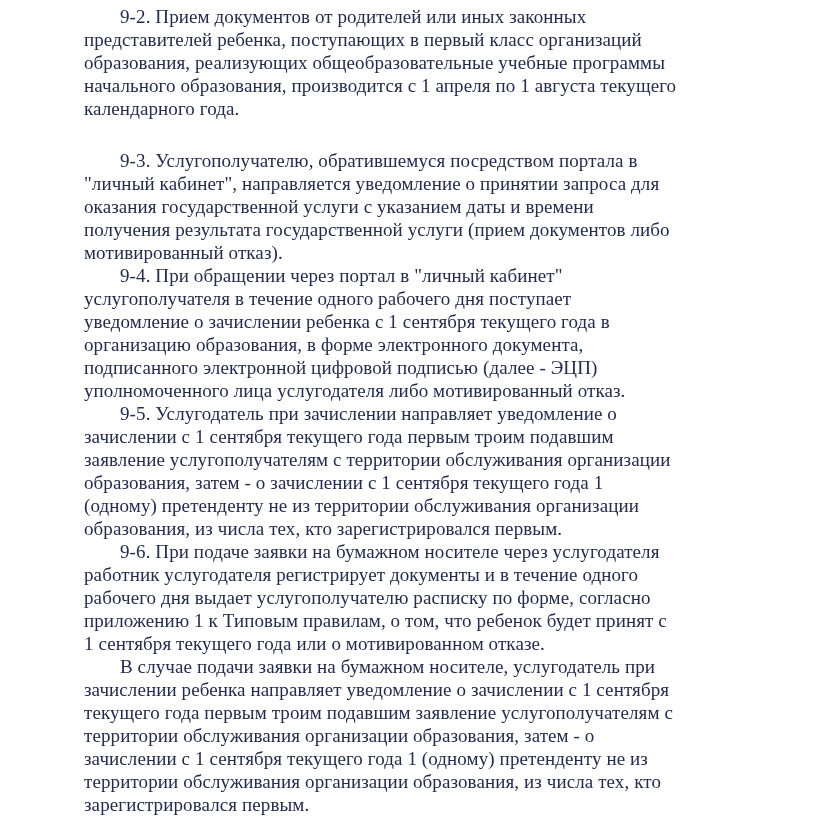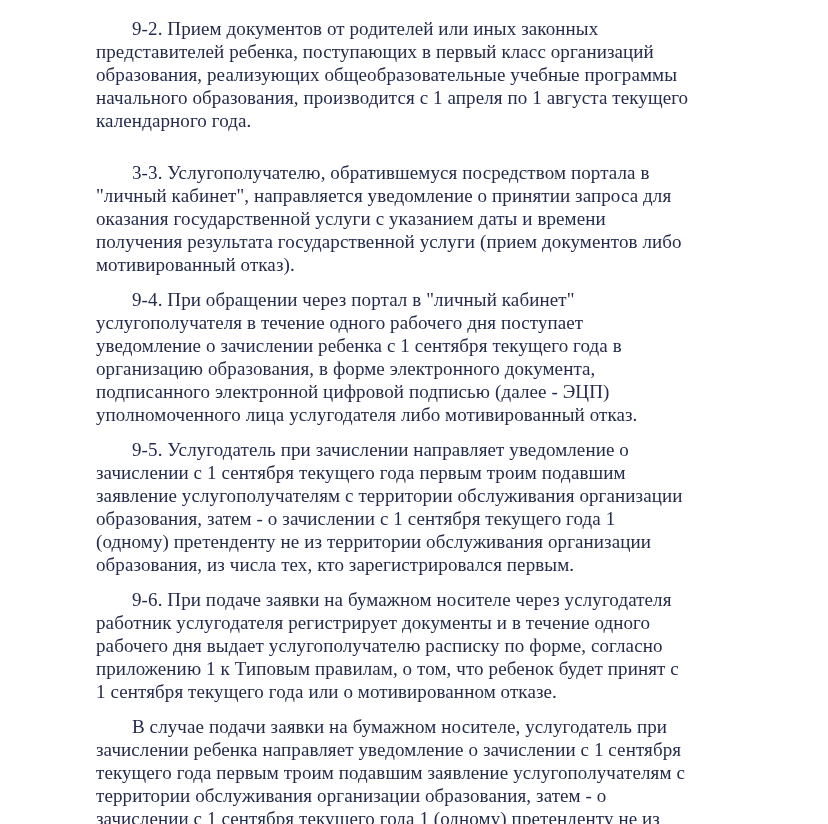--- a/index.html
+++ b/index.html
@@ -19,40 +19,40 @@
     position: absolute;
     left: 84px;
     top: 5px;
     width: 712px;
     font-size: 19px;
     line-height: 23px;
     letter-spacing: 0.1px;
     text-align: left;
   }
   .text-block p {
-    margin: 12px;
+    margin: 0;
     padding: 0;
     text-indent: 36px;
     white-space: pre-line;
   }
   .text-block p.after-gap {
     margin-bottom: 29px;
   }
 </style>
 </head>
 <body>
 
 <div class="page" style="background: rgb(255, 255, 255); color: rgb(36, 44, 76);">
   <div class="text-block">
     <p class="after-gap">9-2. Прием документов от родителей или иных законных
 представителей ребенка, поступающих в первый класс организаций
 образования, реализующих общеобразовательные учебные программы
 начального образования, производится с 1 апреля по 1 августа текущего
 календарного года.</p>
-    <p>3-3. Услугополучателю, обратившемуся посредством портала в
+    <p>9-3. Услугополучателю, обратившемуся посредством портала в
 "личный кабинет", направляется уведомление о принятии запроса для
 оказания государственной услуги с указанием даты и времени
 получения результата государственной услуги (прием документов либо
 мотивированный отказ).</p>
     <p>9-4. При обращении через портал в "личный кабинет"
 услугополучателя в течение одного рабочего дня поступает
 уведомление о зачислении ребенка с 1 сентября текущего года в
 организацию образования, в форме электронного документа,
 подписанного электронной цифровой подписью (далее - ЭЦП)
 уполномоченного лица услугодателя либо мотивированный отказ.</p>

